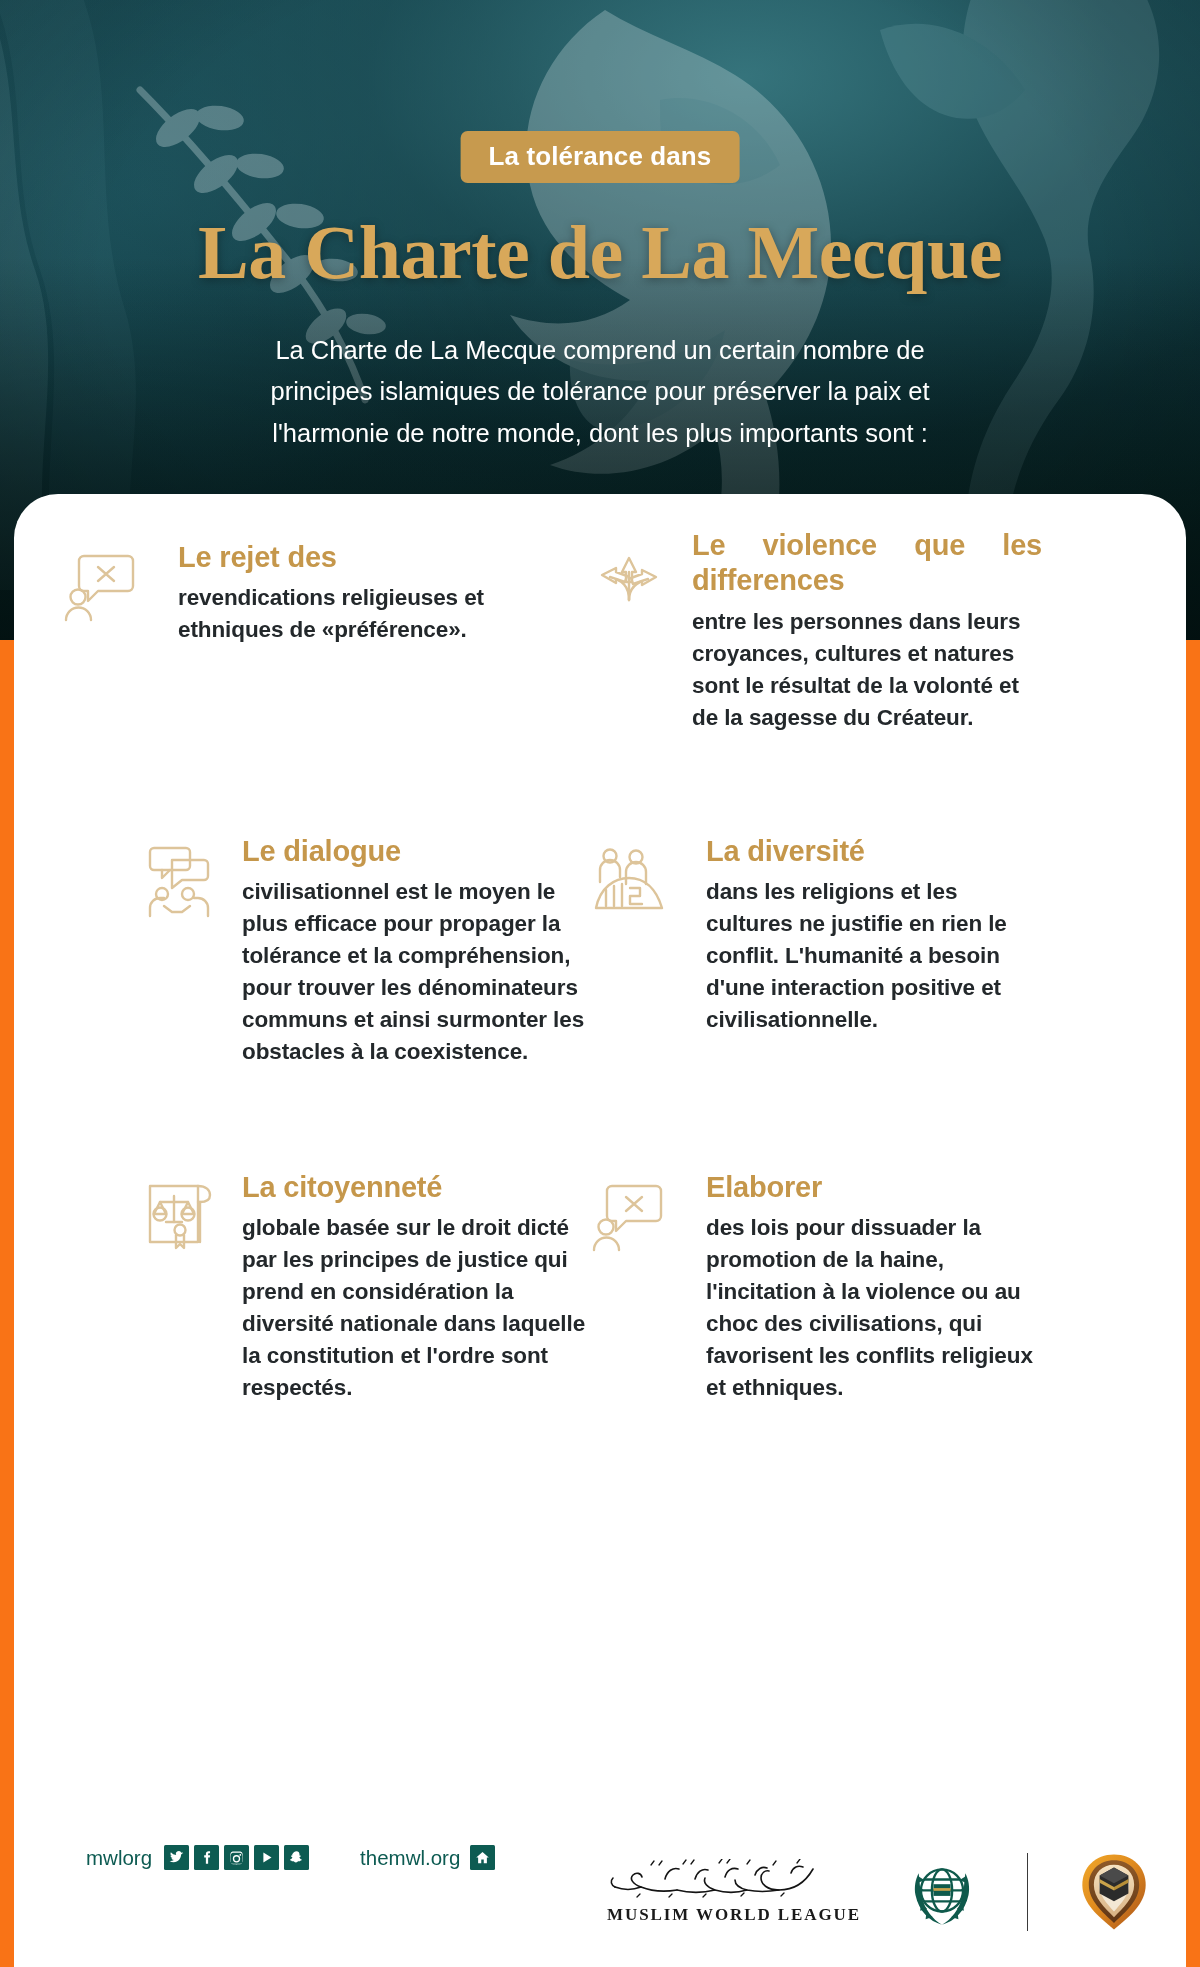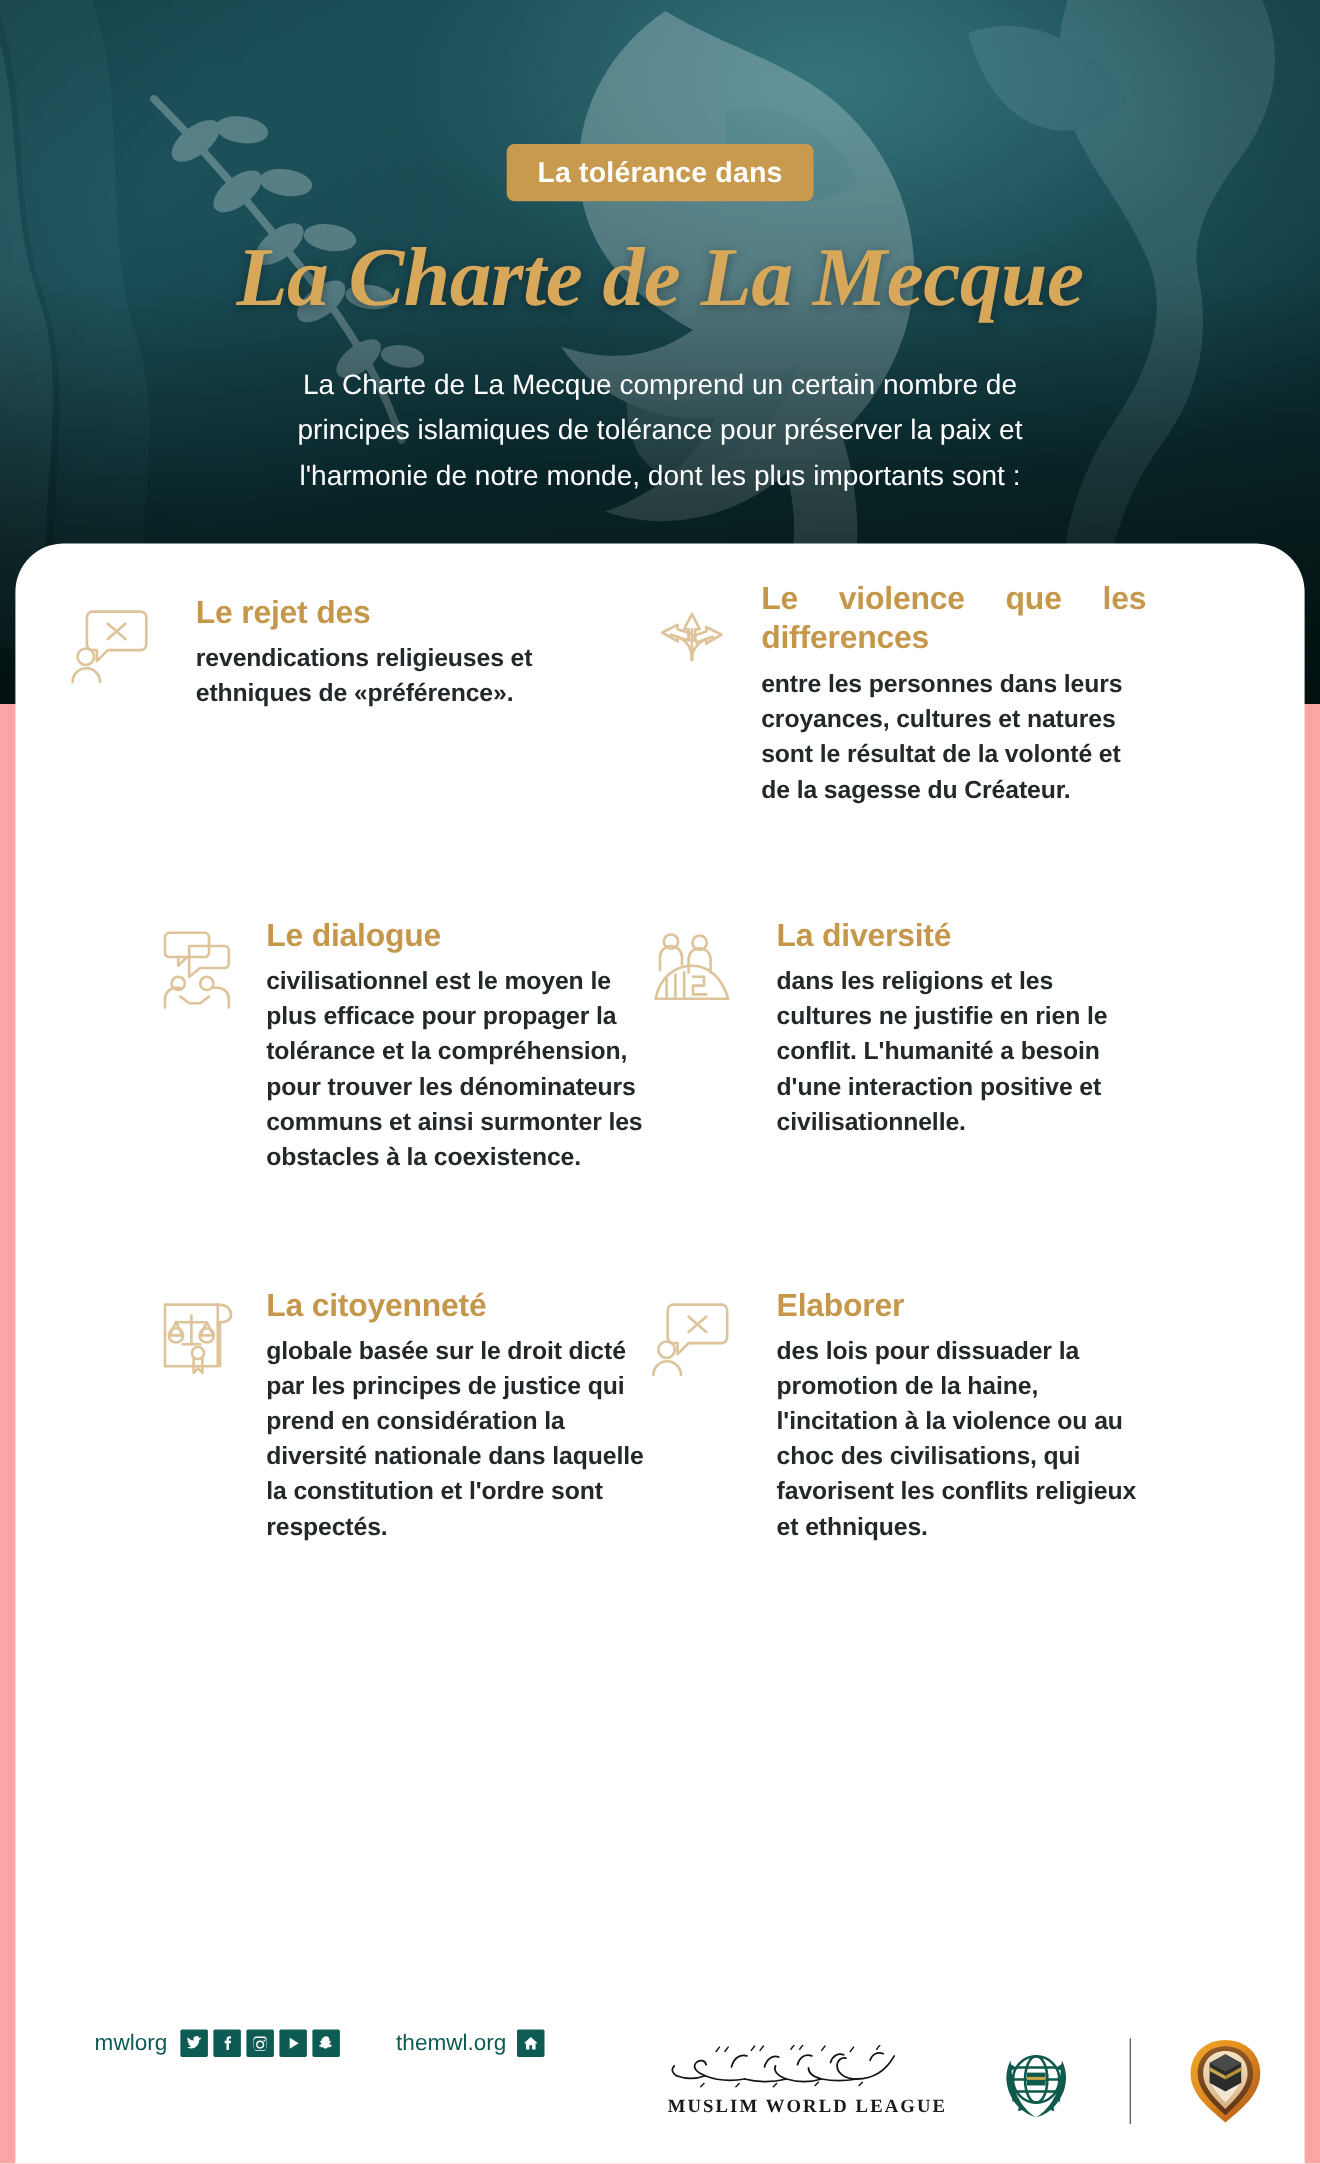--- a/index.html
+++ b/index.html
@@ -9,21 +9,21 @@
     height: 1967px;
     font-family: "Liberation Sans", sans-serif;
     background: #ffffff;
     overflow: hidden;
   }
 
   .poster {
     position: relative;
     width: 1200px;
     height: 1967px;
-    background: #fca5a5;
+    background: #f97316;
     overflow: hidden;
   }
 
   
   .hero {
     position: absolute;
     top: 0; left: 0;
     width: 1200px;
     height: 640px;
     background:
@@ -89,21 +89,20 @@
     left: 0; right: 0;
     top: 212px;
     text-align: center;
     font-family: "Liberation Serif", serif;
     font-weight: bold;
     font-size: 76px;
     line-height: 1.06;
     color: #d8a85a;
     letter-spacing: -0.5px;
     text-shadow: 0 2px 10px rgba(0,0,0,0.35);
-    font-style: italic;
   }
 
   .hero-sub {
     position: absolute;
     left: 96px;
     width: 1008px;
     top: 330px;
     text-align: center;
     color: #ffffff;
     font-size: 25.5px;

